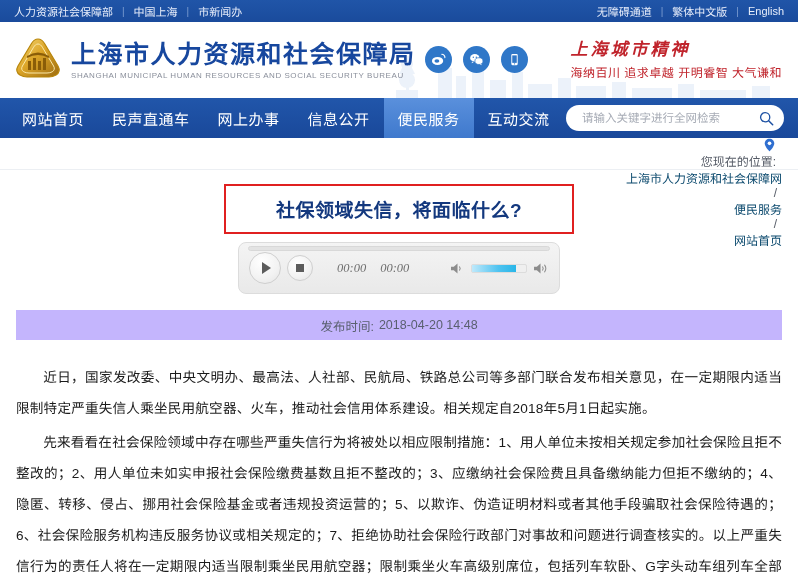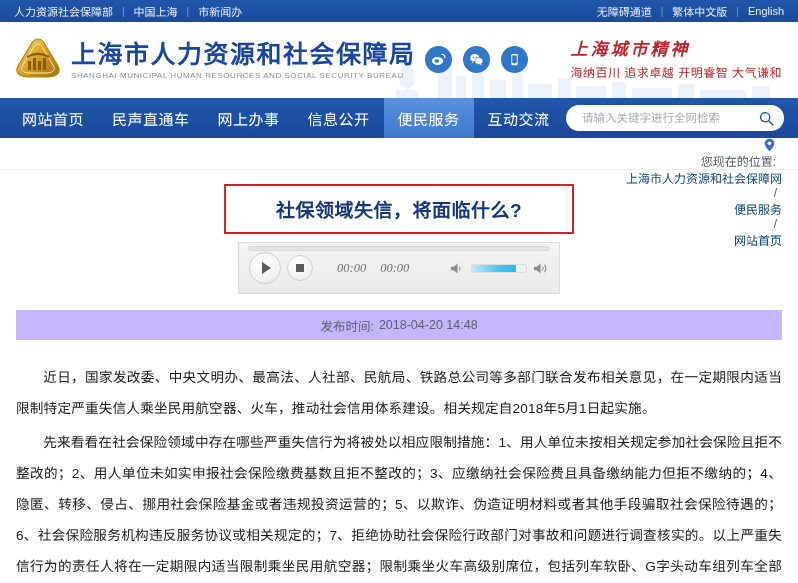--- a/index.html
+++ b/index.html
@@ -239,21 +239,21 @@
     white-space: nowrap;
   }
 
   
   .player {
     margin: 8px auto 0;
     width: 322px;
     height: 52px;
     background: linear-gradient(180deg,#f4f4f4 0%, #e9e9e9 100%);
     border: 1px solid #dcdcdc;
-    border-radius: 0;
+    border-radius: 8px;
     box-sizing: border-box;
     display: flex;
     align-items: center;
     padding: 0 10px;
     position: relative;
   }
   .player .progress-track {
     position: absolute;
     top: 3px; left: 9px; right: 9px;
     height: 5px;

